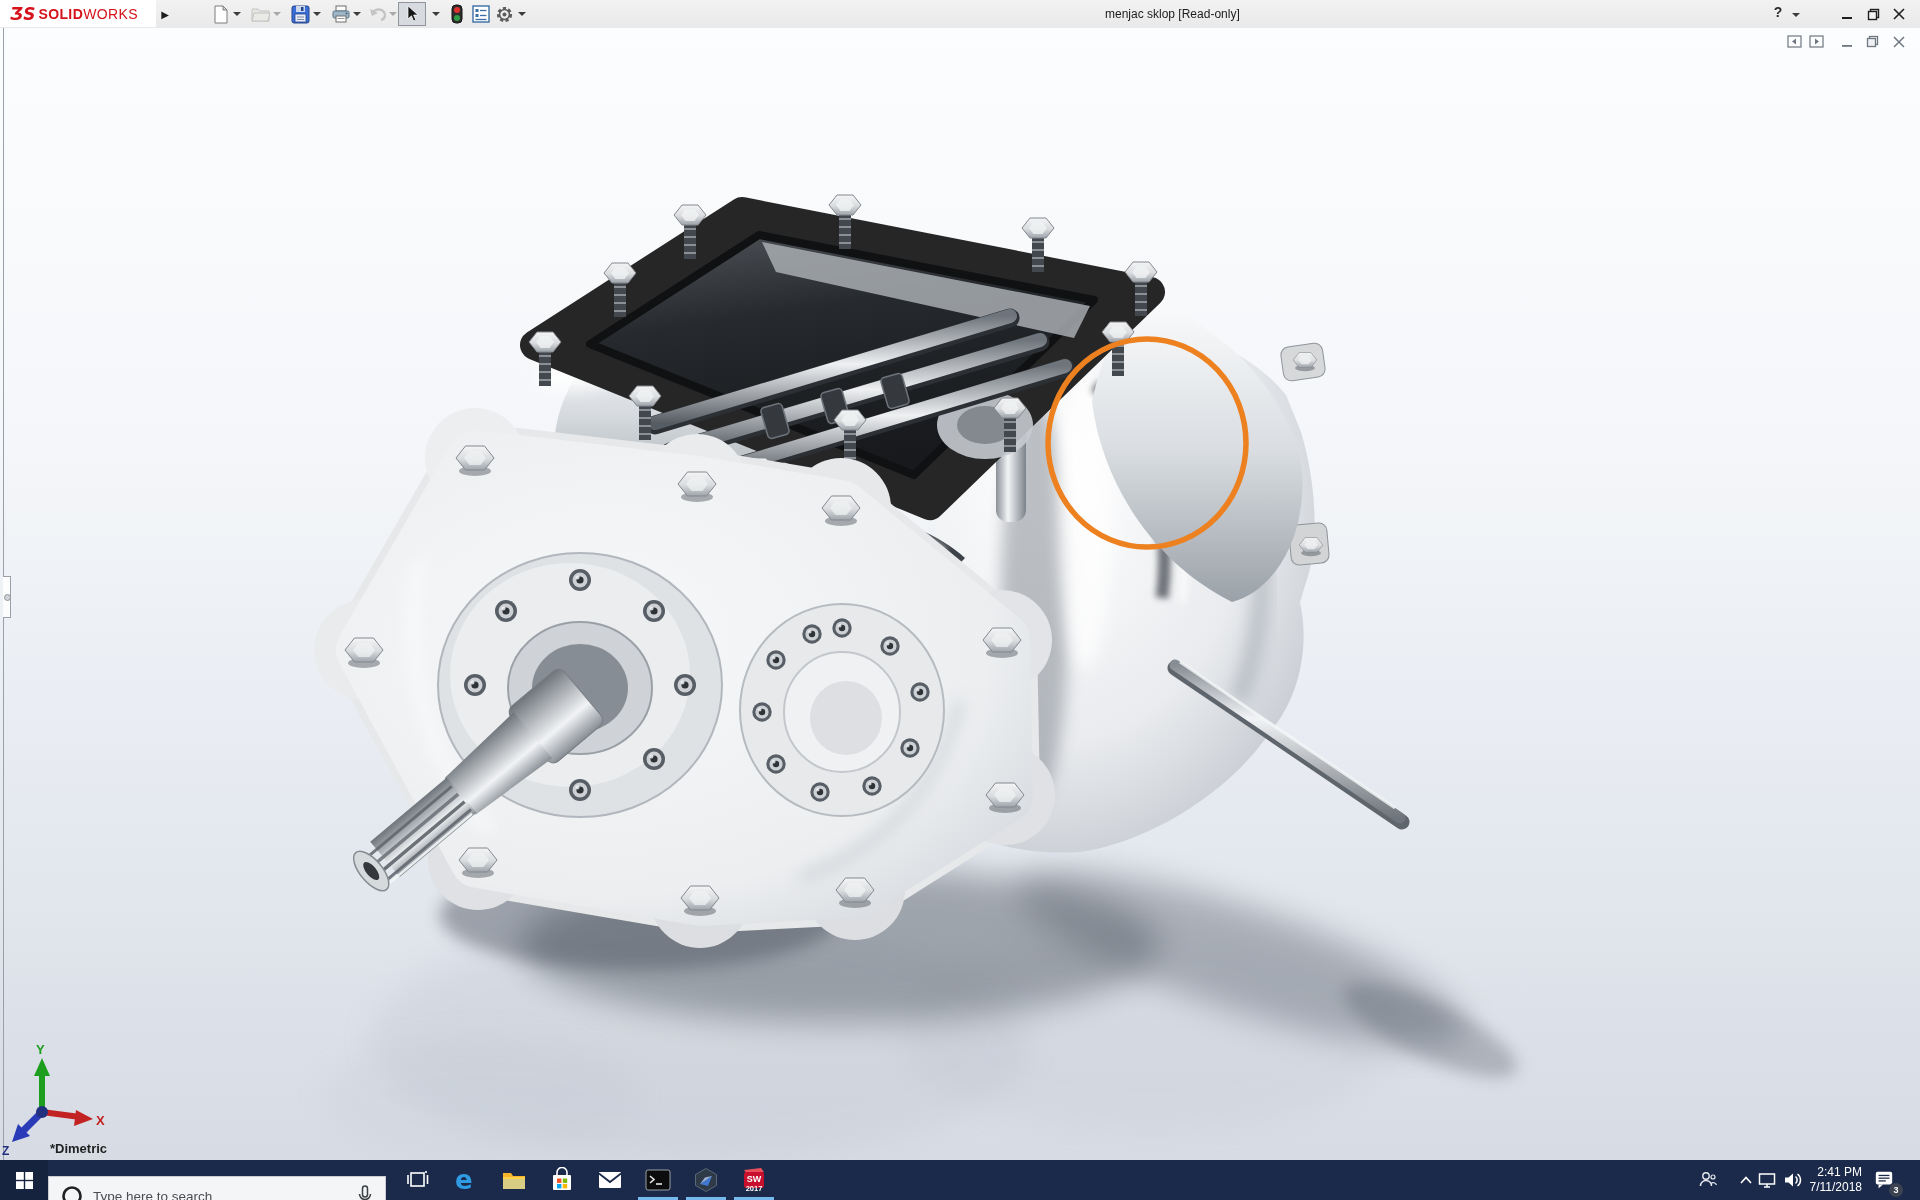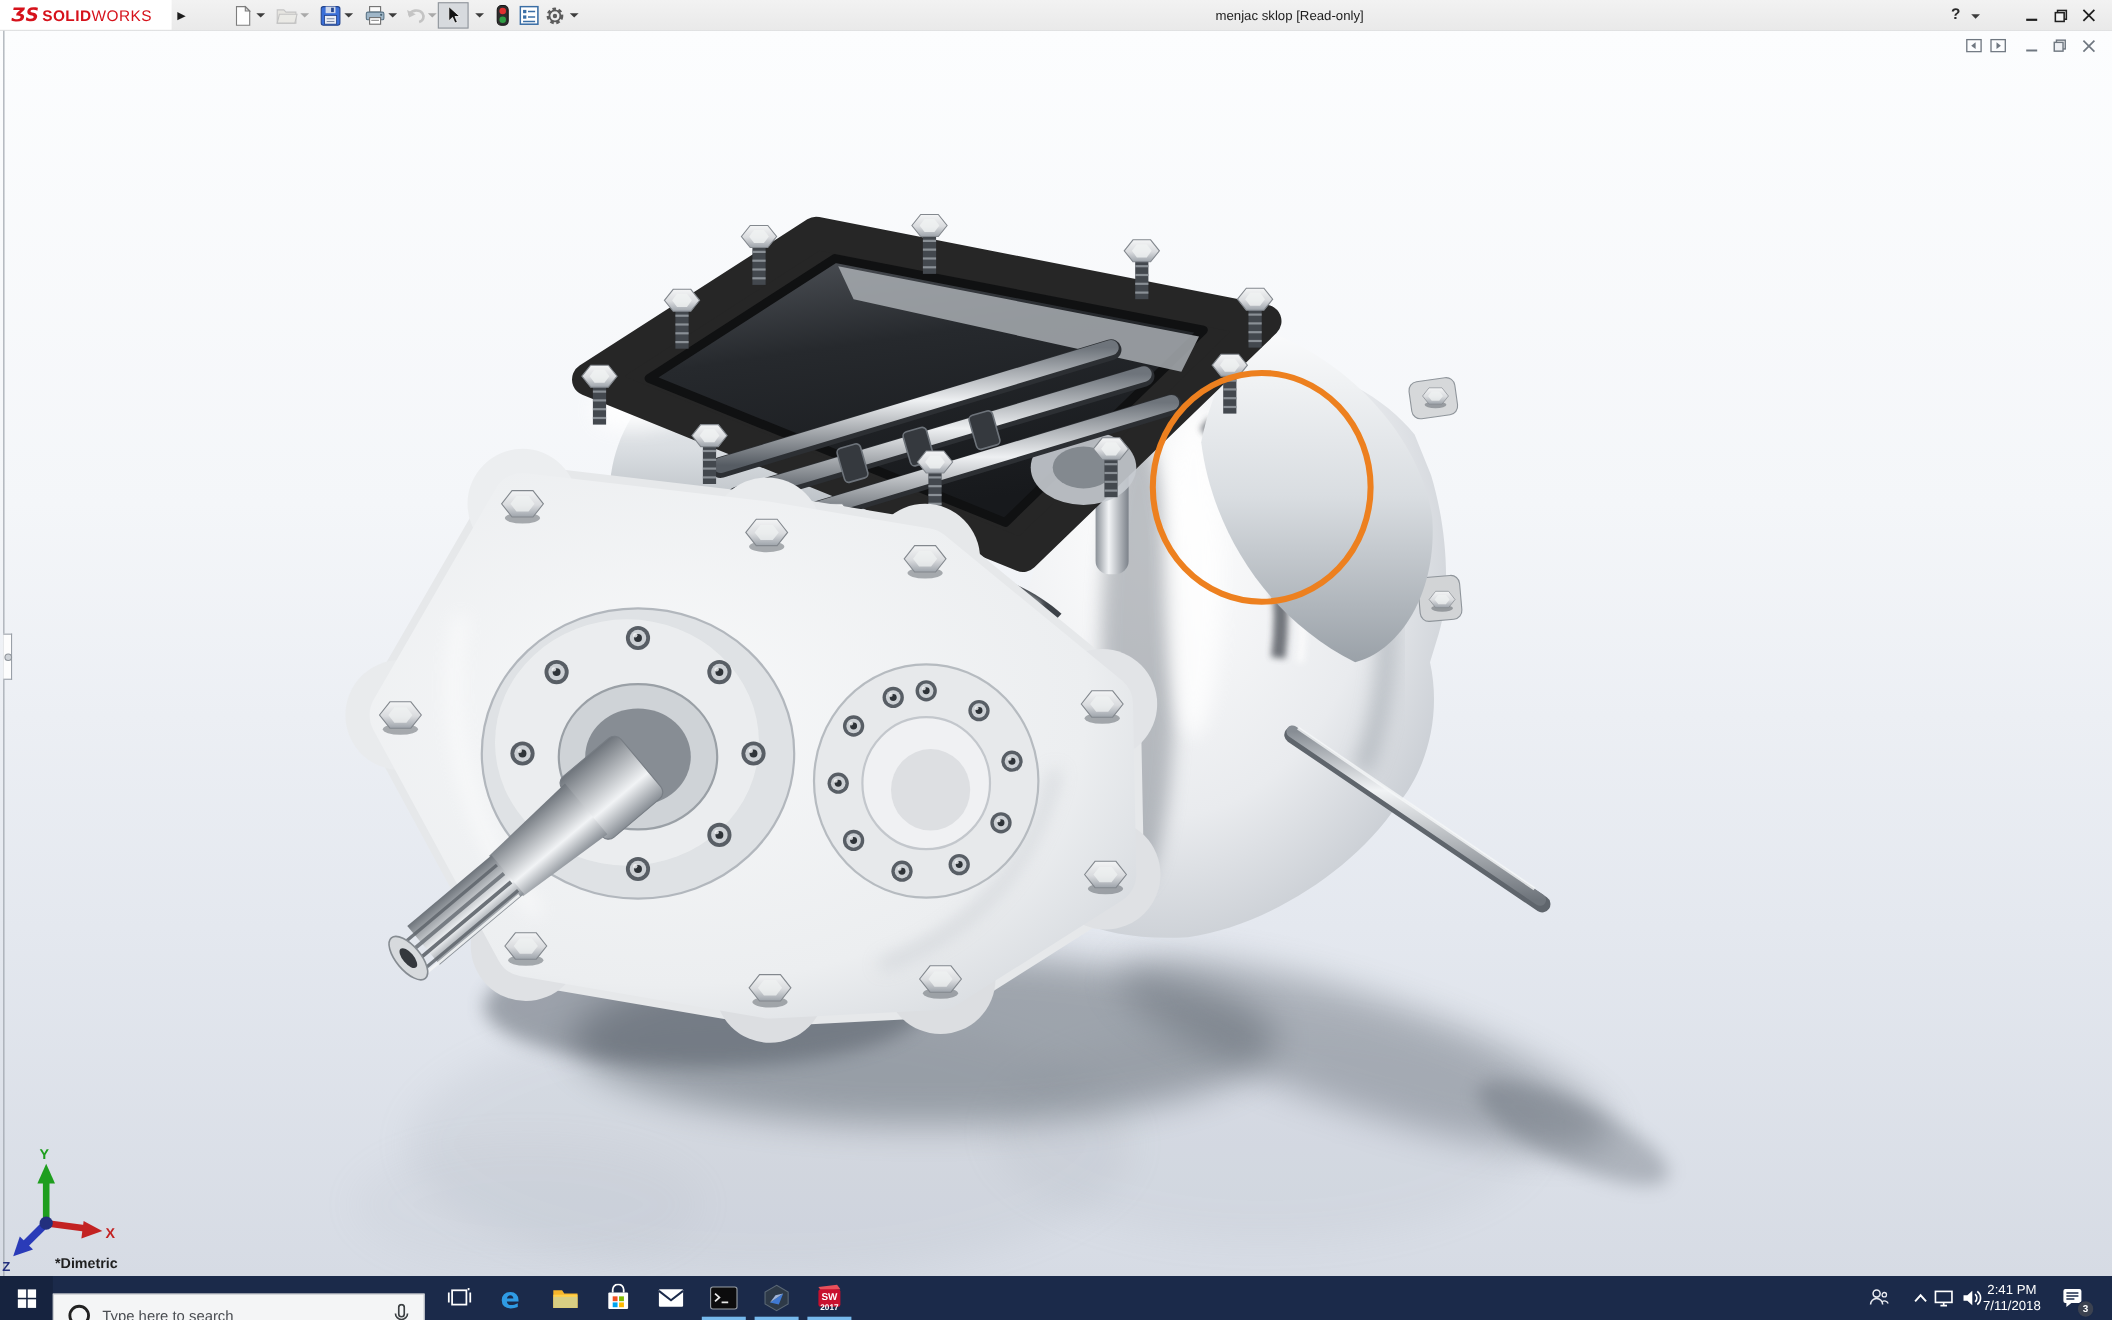--- a/index.html
+++ b/index.html
@@ -47,21 +47,21 @@
   #start{position:absolute;left:0;top:0;width:48px;height:40px;background:#16233f;
     display:flex;align-items:center;justify-content:center;}
   #searchbox{position:absolute;left:48px;top:16px;width:338px;height:40px;background:#f4f5f6;
     border:1px solid #c9ccd1;box-sizing:border-box;display:flex;align-items:center;}
   #searchbox input{border:none;outline:none;background:transparent;flex:1;font-size:13.5px;
     color:#3f4247;font-family:"Liberation Sans",sans-serif;}
   #searchbox input::placeholder{color:#4a4d52;opacity:1;}
   .appslot{position:absolute;top:0;width:48px;height:40px;display:flex;align-items:center;justify-content:center;}
   .runbar{position:absolute;bottom:0;left:4px;width:40px;height:3px;background:#76b9ed;}
   .tray-ic{position:absolute;top:10px;width:20px;height:20px;display:flex;align-items:center;justify-content:center;}
-  #clock{position:absolute;left:1796px;top:5px;width:66px;text-align:center;color:#fff;
+  #clock{position:absolute;left:1796px;top:5px;width:66px;text-align:right;color:#fff;
     font-size:12px;line-height:15px;}
   #badge{position:absolute;left:1888px;top:1182px;width:14px;height:14px;border-radius:50%;
     background:#3c4250;border:1px solid #1b2a4a;color:#fff;font-size:9px;font-weight:bold;
     display:flex;align-items:center;justify-content:center;z-index:3;}
 </style>
 </head>
 <body>
 
 <div id="screen">
 

